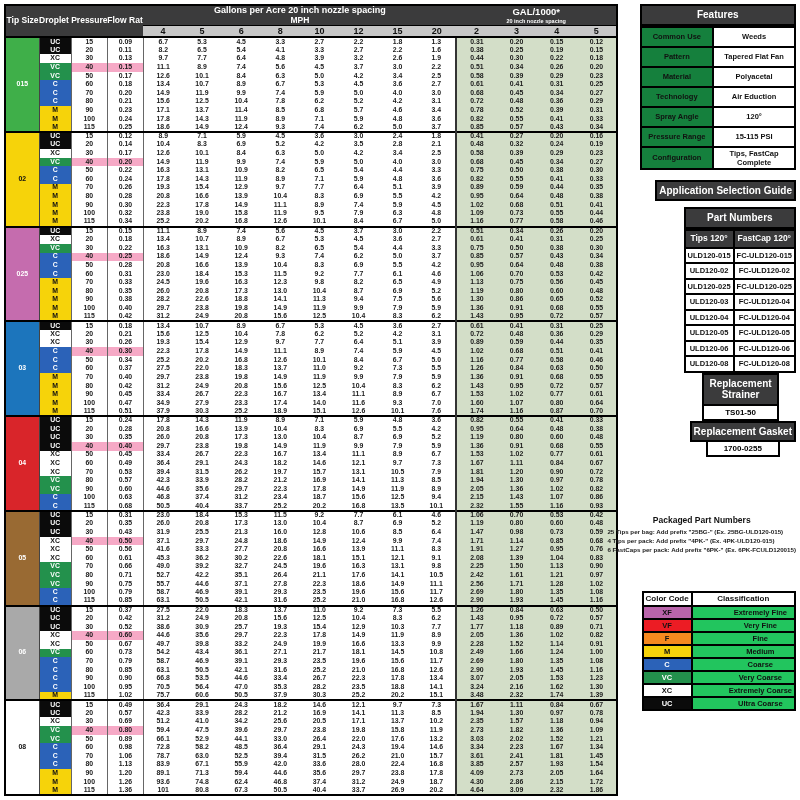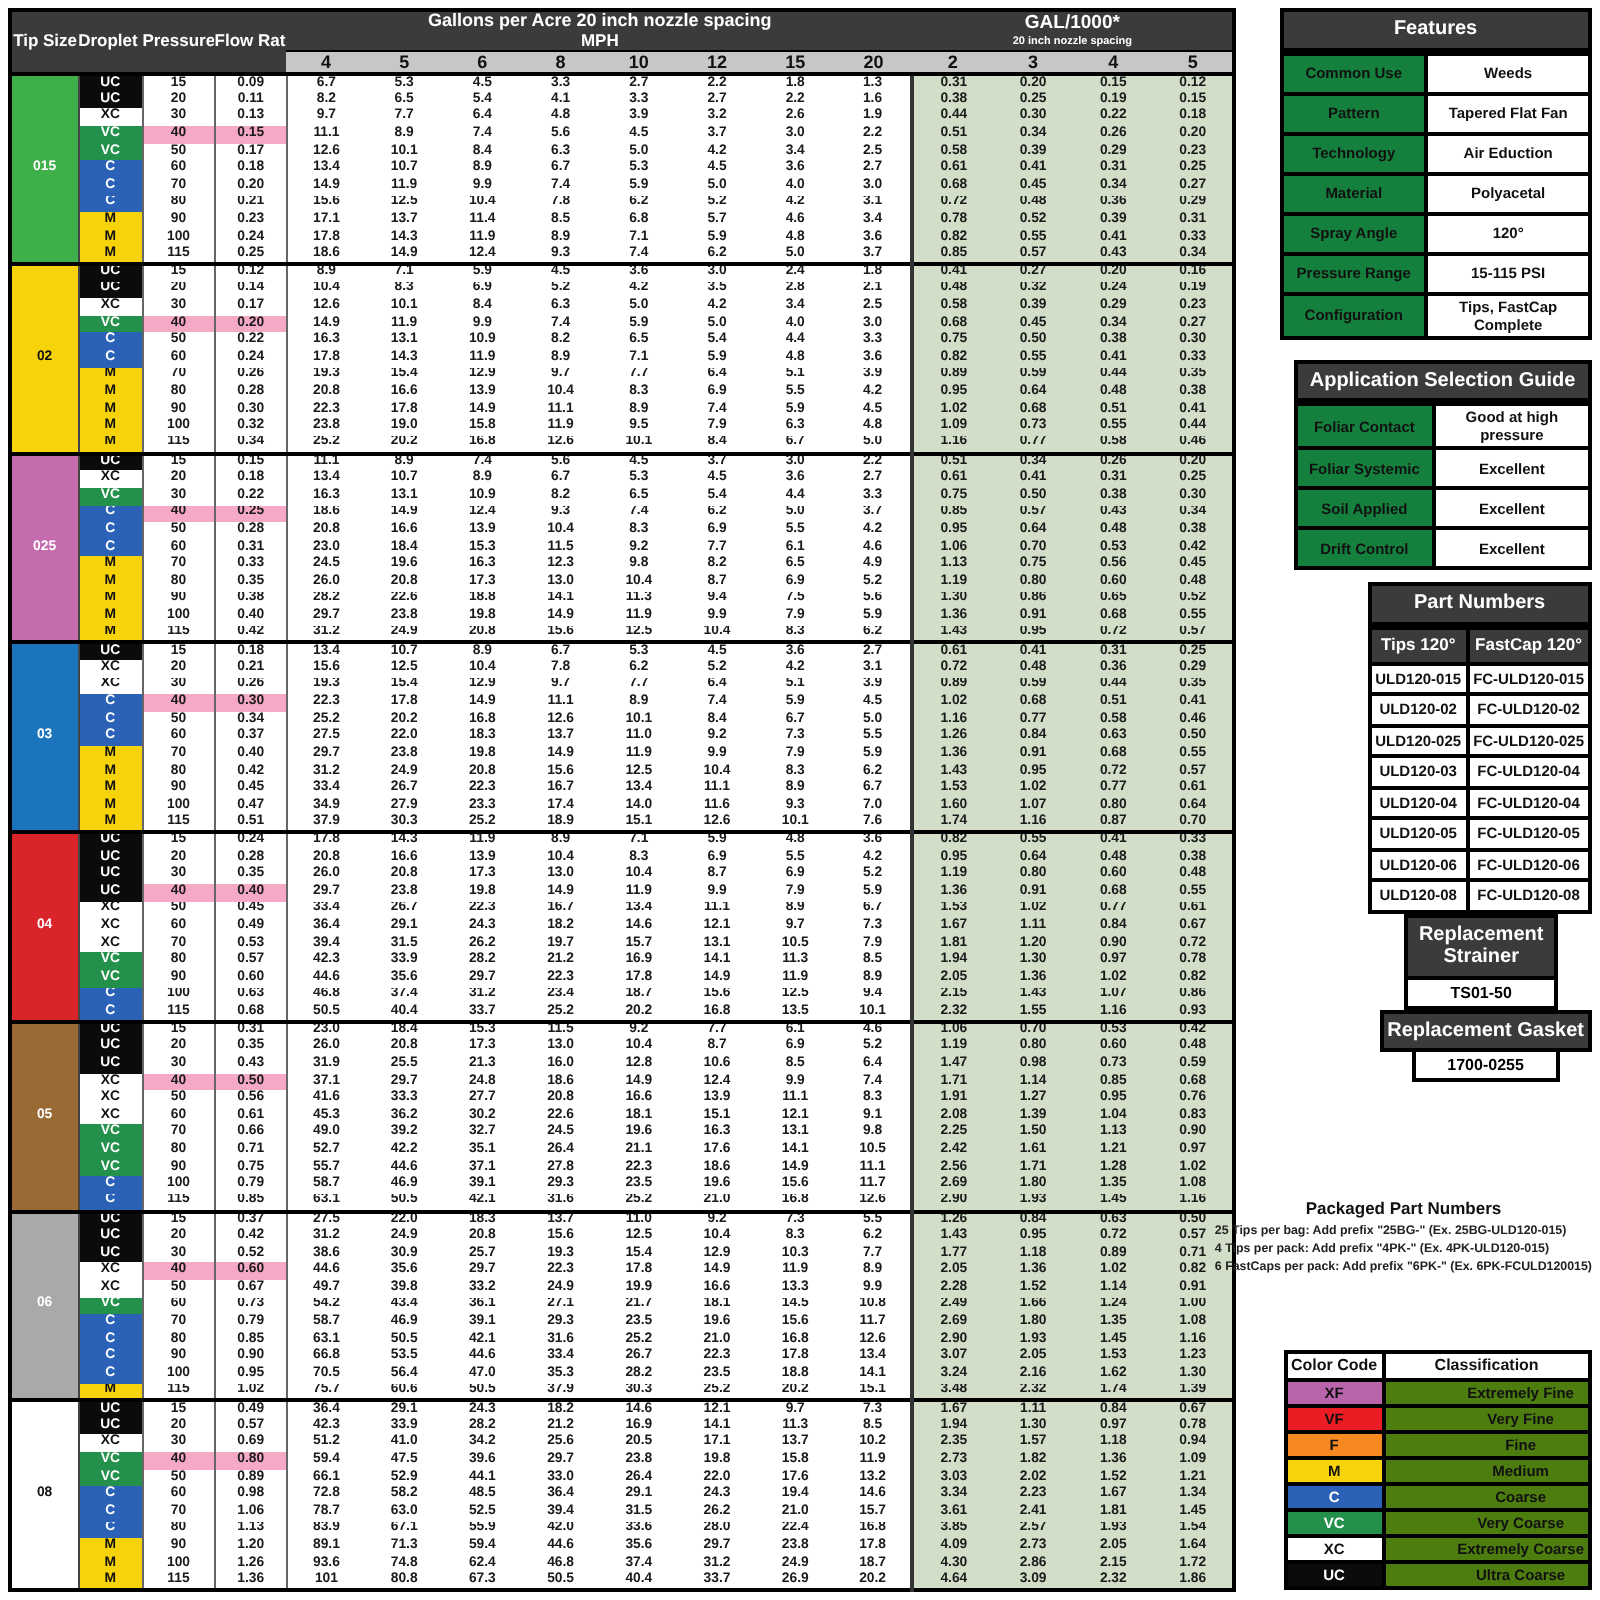--- a/index.html
+++ b/index.html
@@ -34,21 +34,21 @@
   #features-table td.lbl, #appguide-table td.lbl { background:#15803d; width:47%; height:20px; }
   #features-table td.val, #appguide-table td.val { background:#fff;margin-left:48px; }
   #partnum-table th { background:#3b3b3c; color:#fff; font-size:8.5px; height:18px; }
   #partnum-table td { height:15.5px; background:#fff; font-size:7.5px; }
   .pn-value { background:#fff; border:2px solid #000; text-align:center; font-weight:bold; font-size:8px; padding:2px 0; }
   .packaged { margin-top:58px; }
   .packaged-title { font-weight:bold; font-size:8.5px; text-align:center; margin-bottom:3px; color:#111; }
   .packaged-line { font-size:6.2px; line-height:1.45; color:#222; white-space:nowrap; font-weight:bold; }
   #colorcode-table th { background:#fff; font-size:8px; height:13px; }
   #colorcode-table td { height:12.6px; font-size:7.5px; }
-  #colorcode-table td.cls { background:#4d7c0f;padding-left:36px; }
+  #colorcode-table td.cls { background:#22c55e;padding-left:36px; }
   .mb10 { margin-bottom:10px; }
   .mb6 { margin-bottom:6px; }
   .colorcode-box { margin-top:36px; }
 </style>
 </head>
 <body>
 
 <div class="page">
 
   <table class="main">
@@ -1620,65 +1620,45 @@
           <tbody>
             <tr>
               <td class="lbl">Common Use</td>
               <td class="val">Weeds</td>
             </tr>
             <tr>
               <td class="lbl">Pattern</td>
               <td class="val">Tapered Flat Fan</td>
             </tr>
             <tr>
+              <td class="lbl">Material</td>
+              <td class="val">Polyacetal</td>
+            </tr>
+            <tr>
               <td class="lbl">Technology</td>
               <td class="val">Air Eduction</td>
-            </tr>
-            <tr>
-              <td class="lbl">Material</td>
-              <td class="val">Polyacetal</td>
             </tr>
             <tr>
               <td class="lbl">Spray Angle</td>
               <td class="val">120°</td>
             </tr>
             <tr>
               <td class="lbl">Pressure Range</td>
               <td class="val">15-115 PSI</td>
             </tr>
             <tr>
               <td class="lbl">Configuration</td>
               <td class="val">Tips, FastCap Complete</td>
             </tr>
           </tbody>
         </table>
     </section>
 
     <section class="mb6">
       <div class="sechead">Application Selection Guide</div>
-      <table class="ptable" id="appguide-table">
-          <tbody>
-            <tr>
-              <td class="lbl">Foliar Contact</td>
-              <td class="val">Good at high pressure</td>
-            </tr>
-            <tr>
-              <td class="lbl">Foliar Systemic</td>
-              <td class="val">Excellent</td>
-            </tr>
-            <tr>
-              <td class="lbl">Soil Applied</td>
-              <td class="val">Excellent</td>
-            </tr>
-            <tr>
-              <td class="lbl">Drift Control</td>
-              <td class="val">Excellent</td>
-            </tr>
-          </tbody>
-        </table>
     </section>
 
     <section>
       <div class="sechead">Part Numbers</div>
       <table class="ptable" id="partnum-table">
           <tbody>
             <tr>
               <th>Tips 120°</th>
               <th>FastCap 120°</th>
             </tr>

